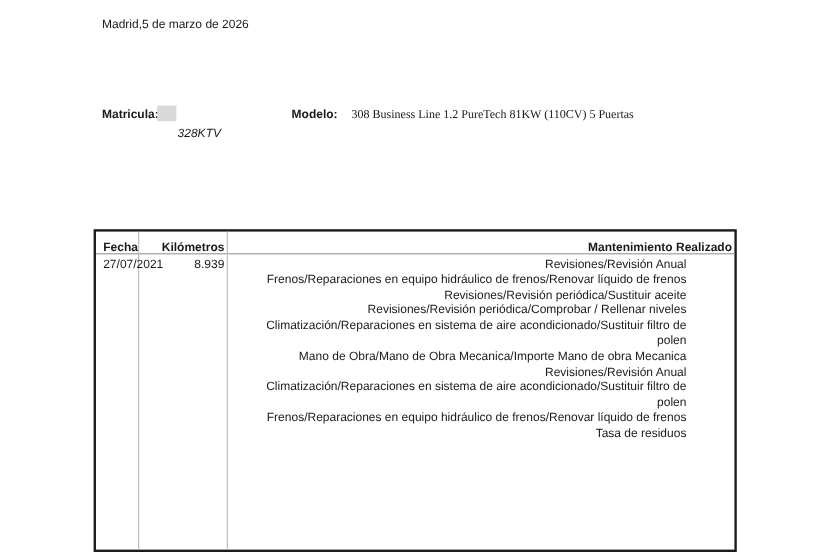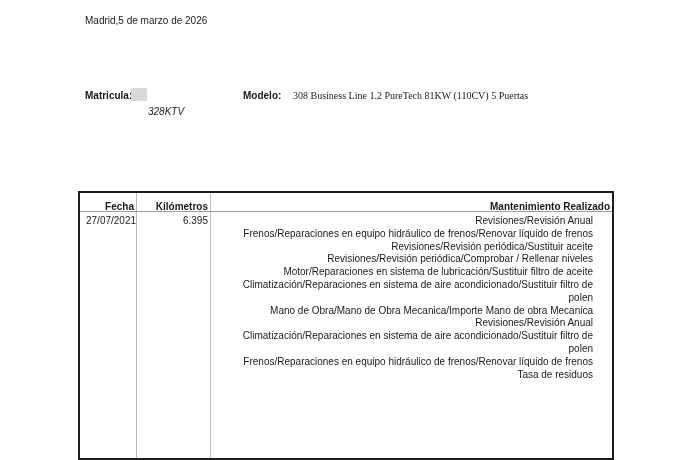--- a/index.html
+++ b/index.html
@@ -33,21 +33,21 @@
     border: 2px solid #1c1c1c;
     background: #ffffff;
   }
   .table-inner { display: flex; flex-direction: column; height: 100%; }
   .thead-row {
     display: flex; flex-direction: row;
     border-bottom: 1px solid #9e9e9e;
     height: 19px;
   }
   .tbody-row { display: flex; flex-direction: row; flex: 1; }
-  .col-fecha  { width: 57px;  border-right: 1px solid #bdbdbd; padding: 3px 2px 0 6px; }
+  .col-fecha  { width: 36px;  border-right: 1px solid #bdbdbd; padding: 3px 2px 0 6px; }
   .col-km     { width: 74px;  border-right: 1px solid #bdbdbd; padding: 3px 2px 0 6px; }
   .col-mant   { flex: 1; padding: 3px 2px 0 7px; }
   .thead-row .txt { font-size: 10px; font-weight: bold; line-height: 13px; }
   .cell-val { font-size: 10px; line-height: 12.8px; white-space: nowrap; }
   .mant-items { width: 375px; }
   .mant-item {
     font-size: 10px; line-height: 12.8px;
     white-space: normal; word-wrap: break-word;
   }
 </style>
@@ -75,29 +75,28 @@
       </div>
       <div class="col-mant">
         <span class="txt">Mantenimiento Realizado</span>
       </div>
     </div>
     <div class="tbody-row">
       <div class="col-fecha">
         <div class="cell-val">27/07/2021</div>
       </div>
       <div class="col-km">
-        <div class="cell-val">6.395</div>
+        <div class="cell-val">8.939</div>
       </div>
       <div class="col-mant">
         <div class="mant-items">
           <div class="mant-item">Revisiones/Revisión Anual</div>
           <div class="mant-item">Frenos/Reparaciones en equipo hidráulico de frenos/Renovar líquido de frenos</div>
           <div class="mant-item">Revisiones/Revisión periódica/Sustituir aceite</div>
           <div class="mant-item">Revisiones/Revisión periódica/Comprobar / Rellenar niveles</div>
-          <div class="mant-item">Motor/Reparaciones en sistema de lubricación/Sustituir filtro de aceite</div>
           <div class="mant-item">Climatización/Reparaciones en sistema de aire acondicionado/Sustituir filtro de polen</div>
           <div class="mant-item">Mano de Obra/Mano de Obra Mecanica/Importe Mano de obra Mecanica</div>
           <div class="mant-item">Revisiones/Revisión Anual</div>
           <div class="mant-item">Climatización/Reparaciones en sistema de aire acondicionado/Sustituir filtro de polen</div>
           <div class="mant-item">Frenos/Reparaciones en equipo hidráulico de frenos/Renovar líquido de frenos</div>
           <div class="mant-item">Tasa de residuos</div>
         </div>
       </div>
     </div>
   </div>

